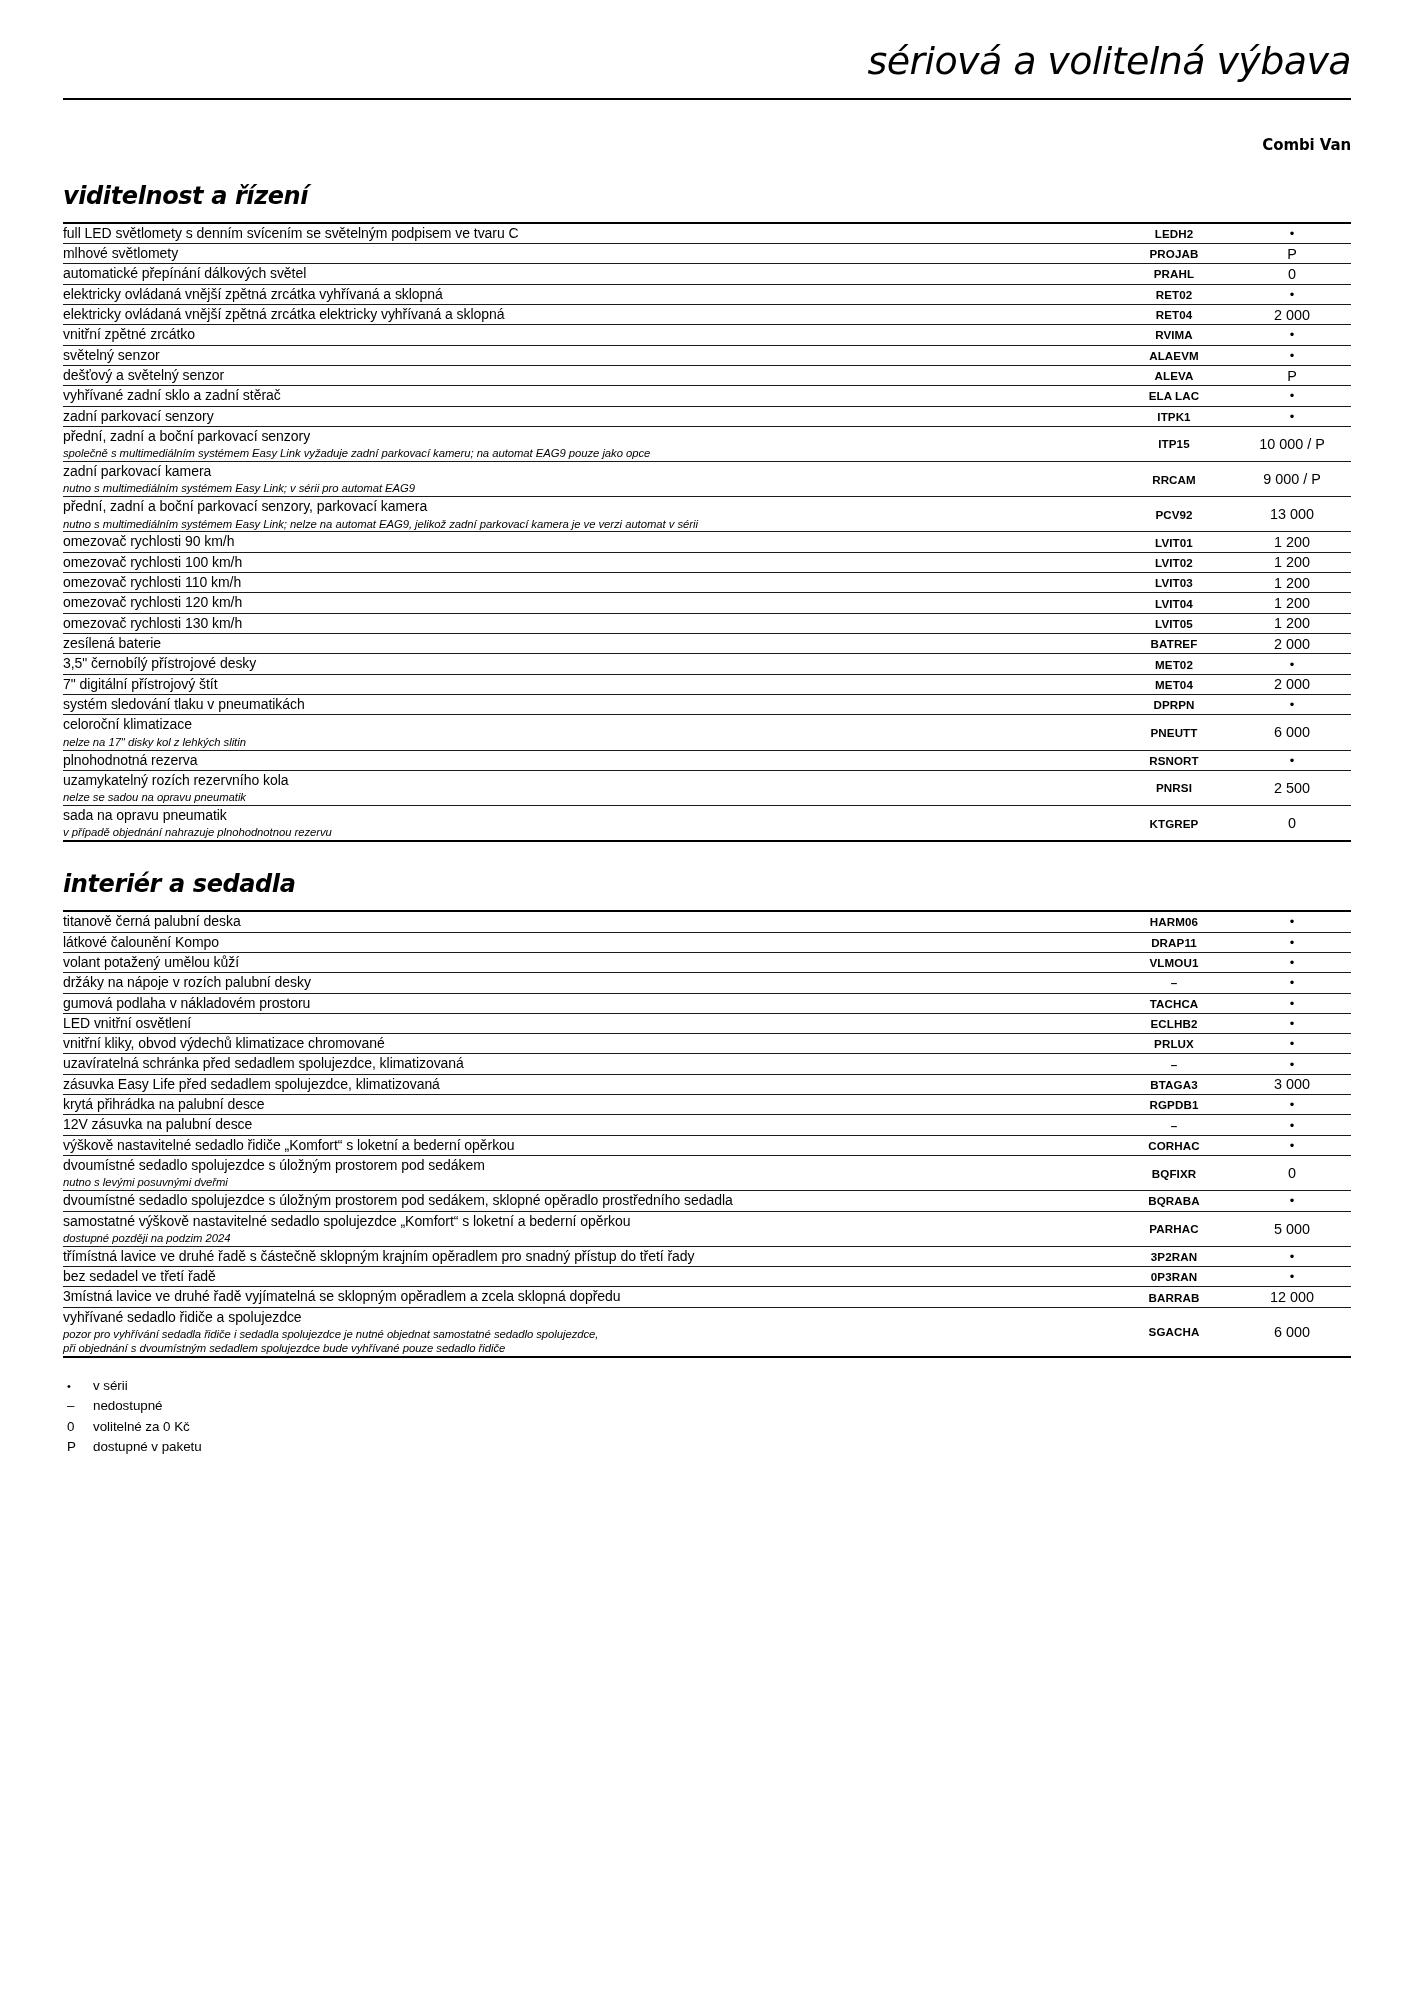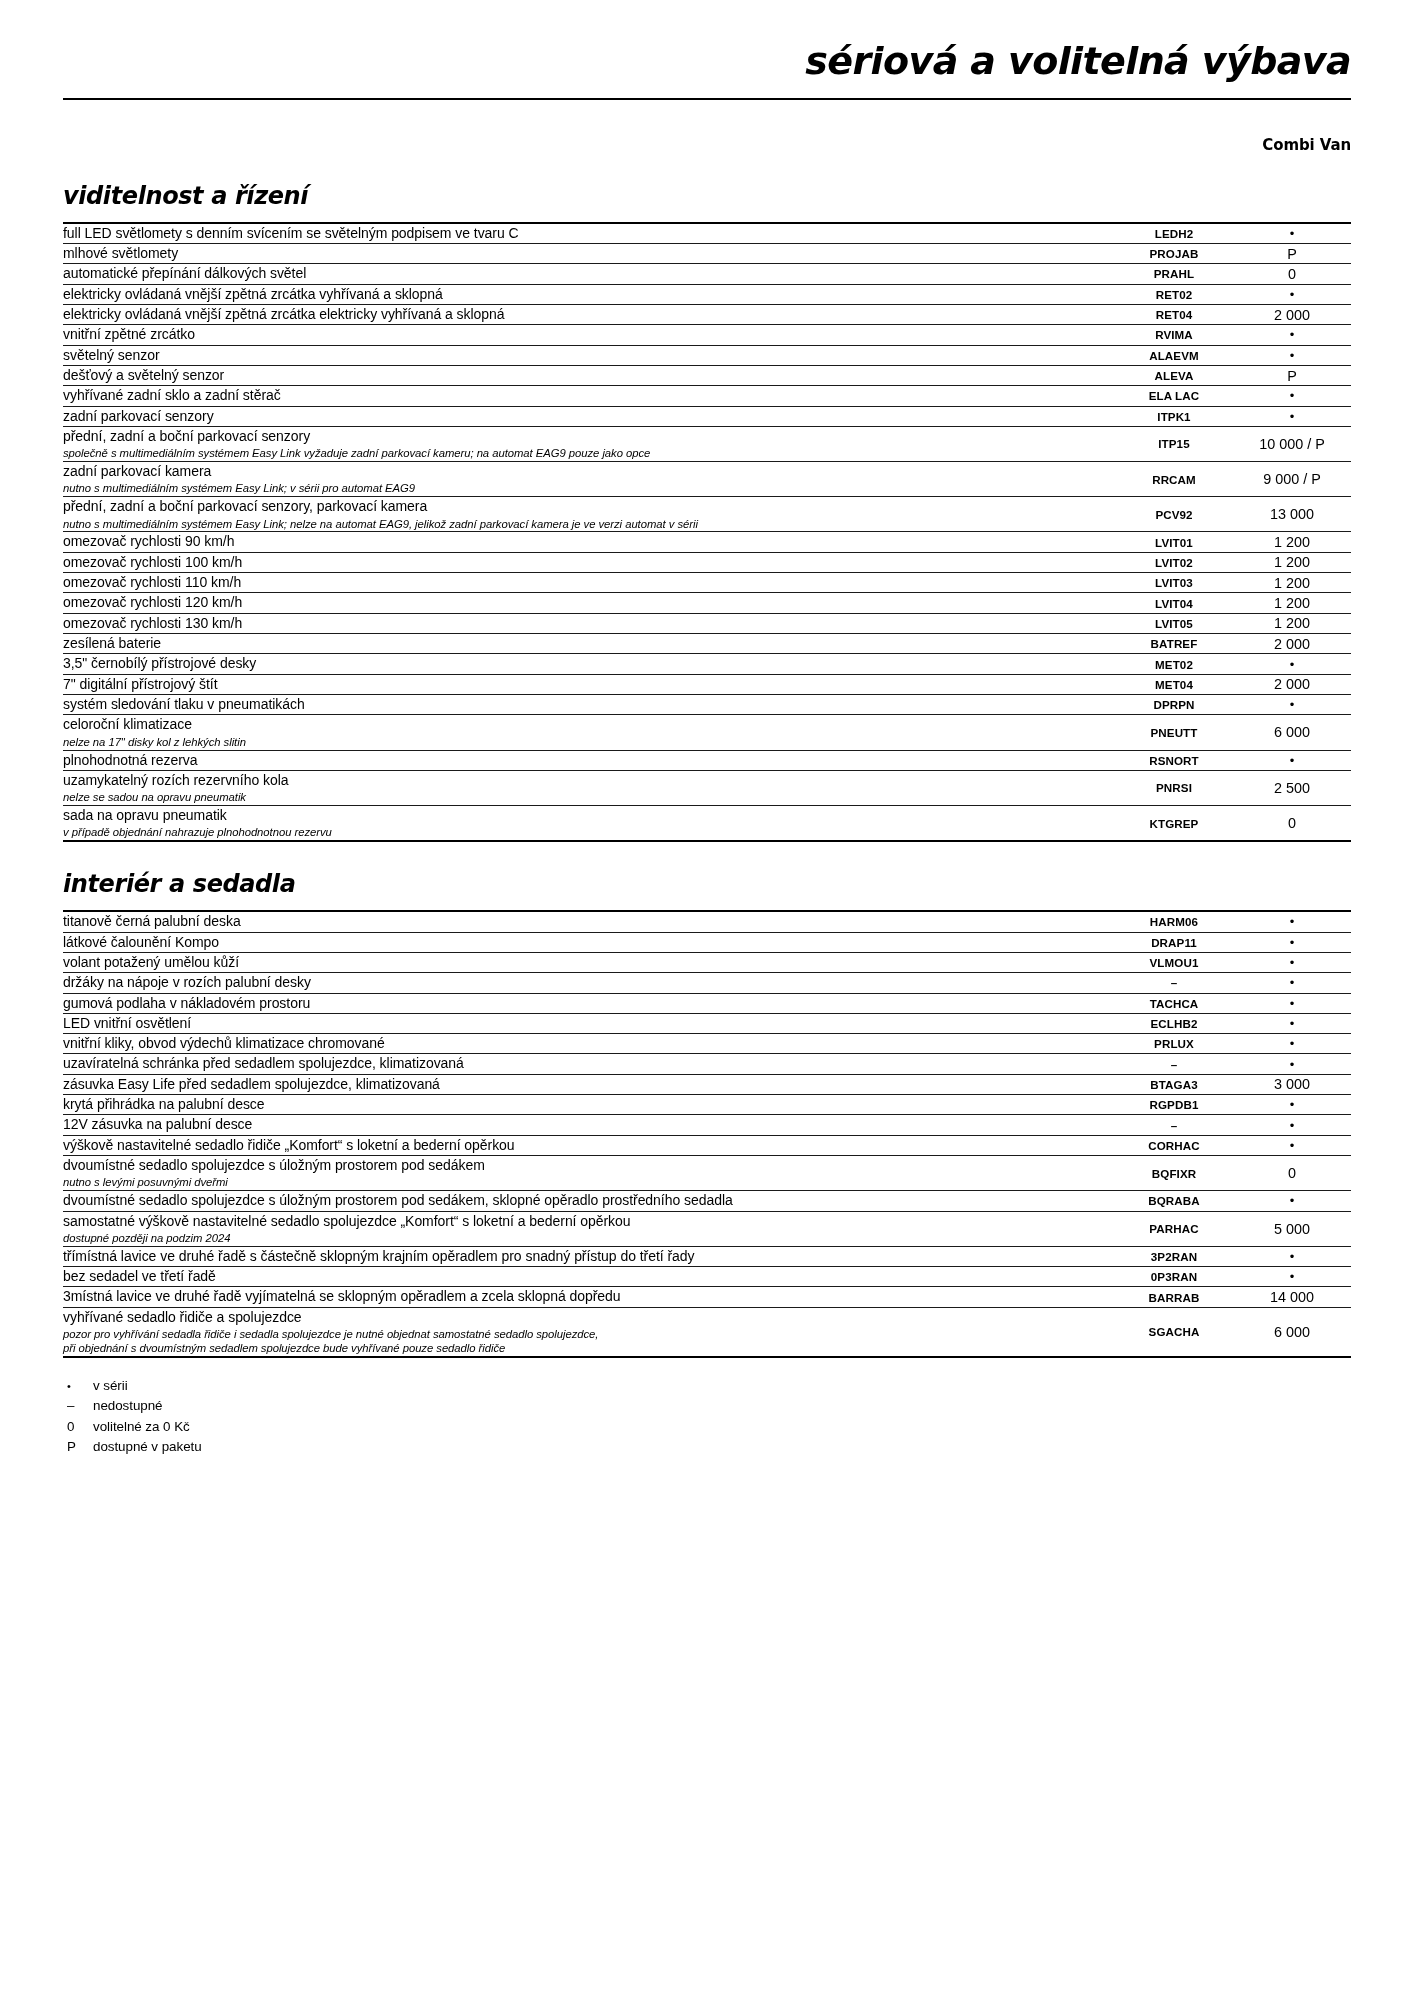--- a/index.html
+++ b/index.html
@@ -24,21 +24,21 @@
     position: relative;
   }
 
   
   .doc-header {
     padding: 40px 63px 0 63px;
   }
   .doc-title {
     text-align: right;
     font-size: 38px;
-    font-weight: 700;
+    font-weight: 400;
     font-style: italic;
     letter-spacing: -0.6px;
     line-height: 1.15;
     margin: 0 0 14px 0;
     font-family: "DejaVu Sans", sans-serif;
   }
   .title-rule {
     border: 0;
     border-top: 2.5px solid #000;
     margin: 0 0 0 0;
@@ -497,21 +497,21 @@
                 <div class="name-main">bez sedadel ve třetí řadě</div>
               </td>
               <td class="code">0P3RAN</td>
               <td class="price dot">•</td>
             </tr>
             <tr>
               <td class="name">
                 <div class="name-main">3místná lavice ve druhé řadě vyjímatelná se sklopným opěradlem a zcela sklopná dopředu</div>
               </td>
               <td class="code">BARRAB</td>
-              <td class="price">14 000</td>
+              <td class="price">12 000</td>
             </tr>
             <tr>
               <td class="name">
                 <div class="name-main">vyhřívané sedadlo řidiče a spolujezdce</div>
                 <span class="name-note">pozor pro vyhřívání sedadla řidiče i sedadla spolujezdce je nutné objednat samostatné sedadlo spolujezdce,</span>
                 <span class="name-note">při objednání s dvoumístným sedadlem spolujezdce bude vyhřívané pouze sedadlo řidiče</span>
               </td>
               <td class="code">SGACHA</td>
               <td class="price">6 000</td>
             </tr>

